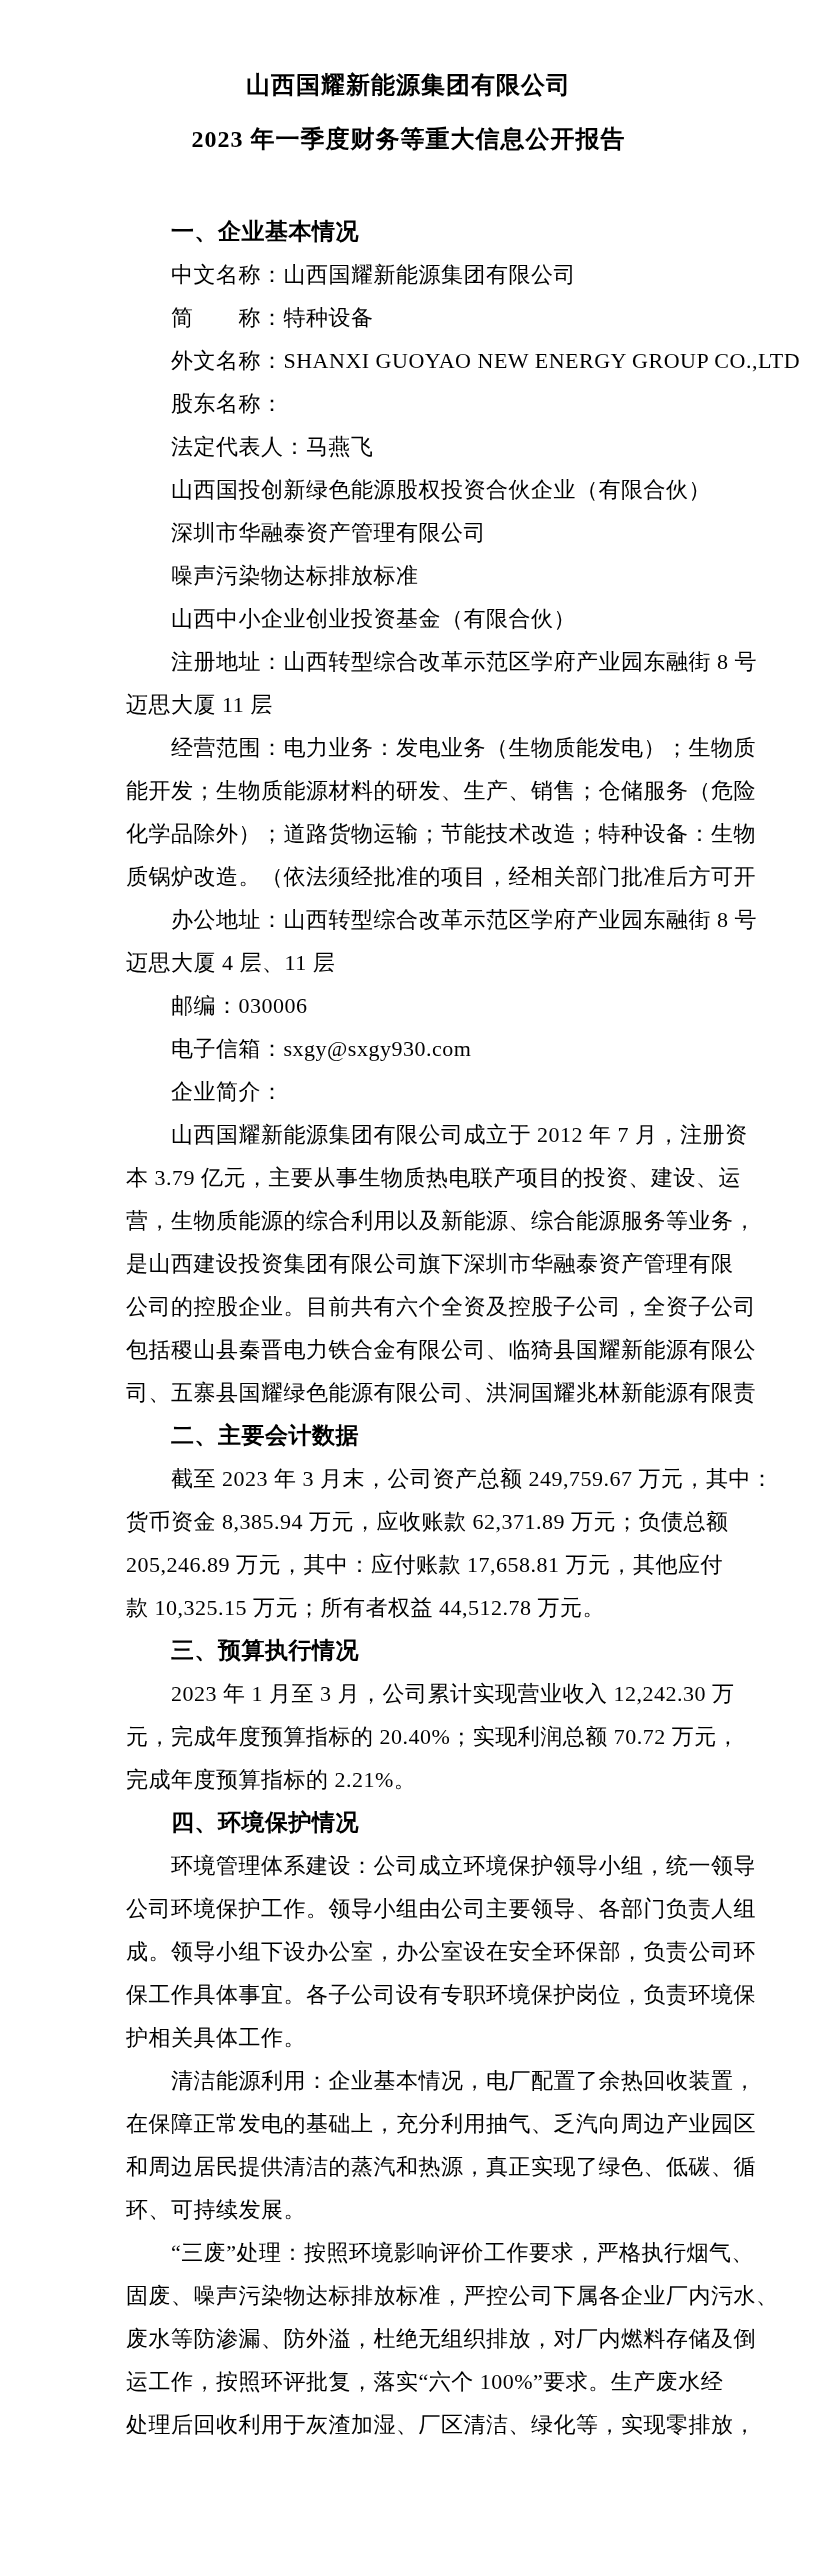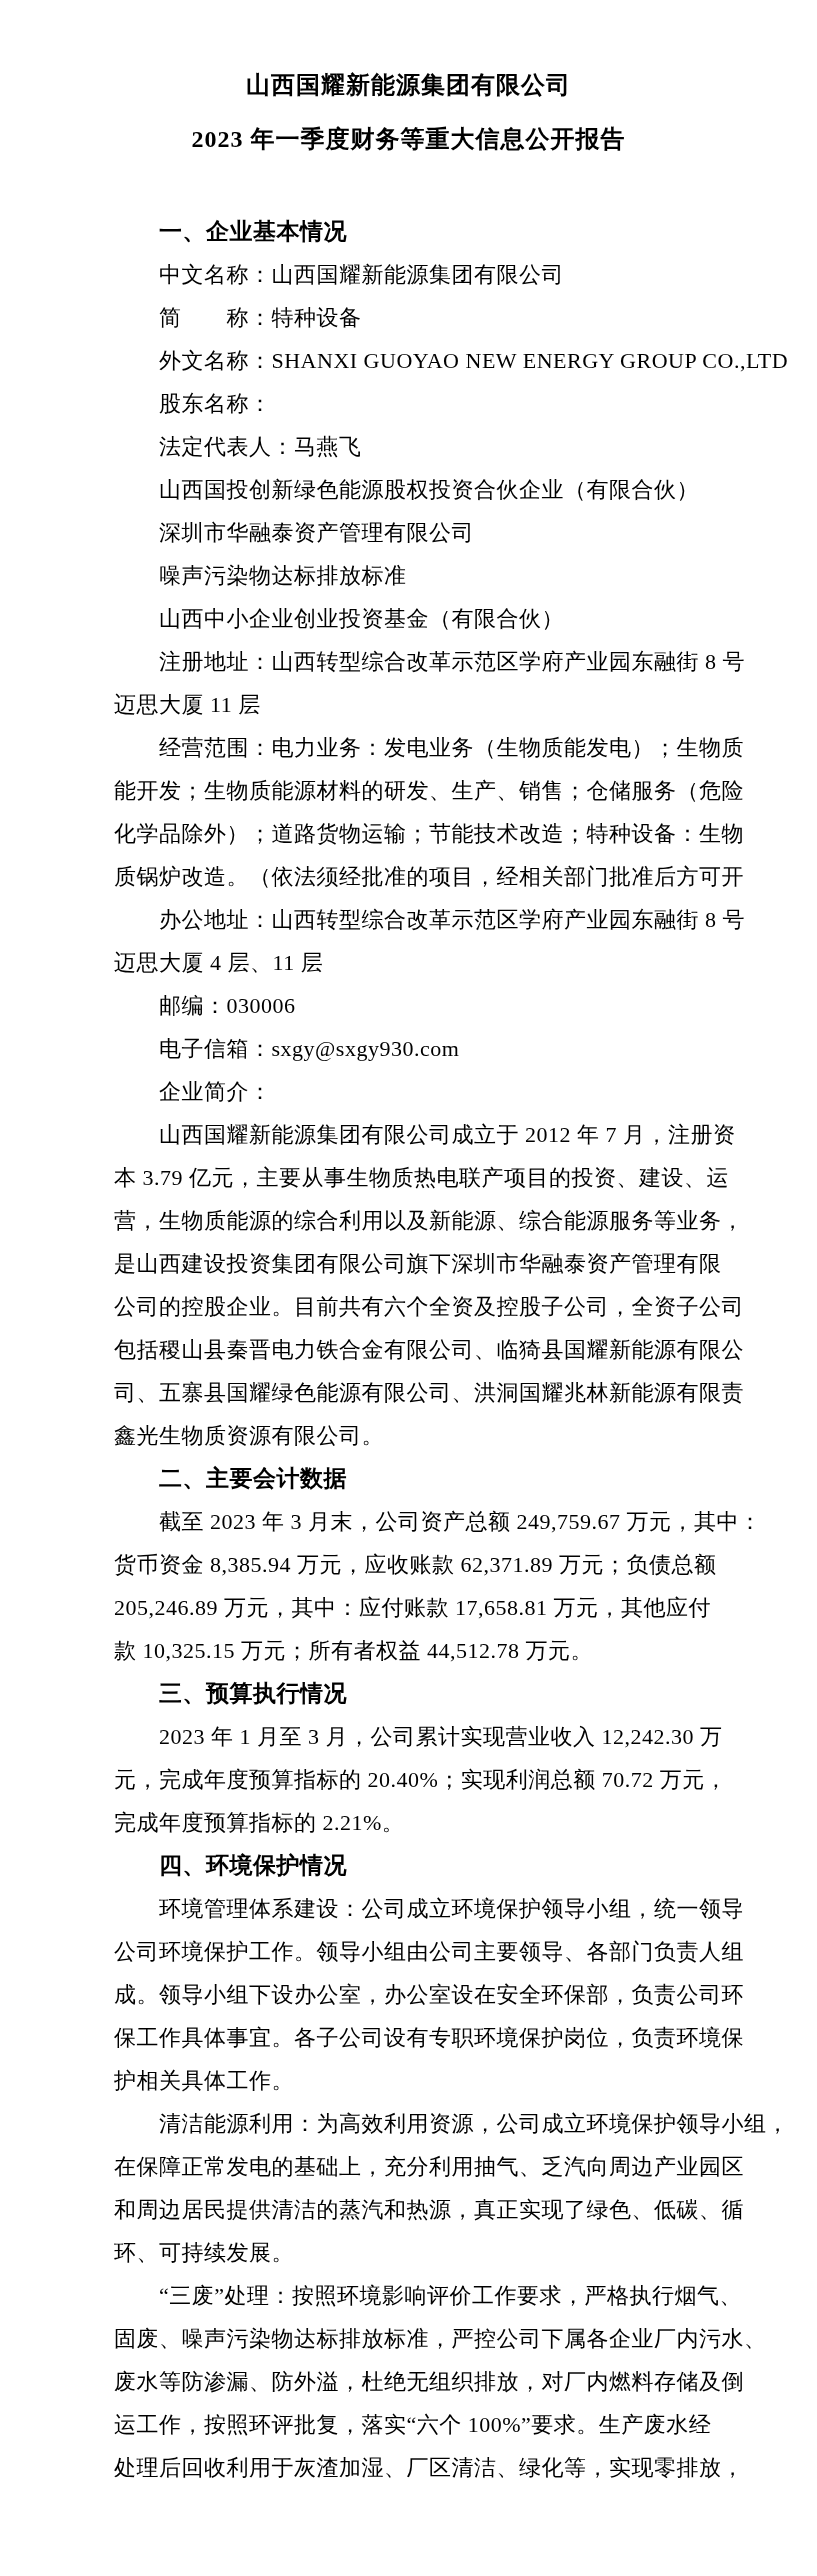--- a/index.html
+++ b/index.html
@@ -26,20 +26,21 @@
     font-weight: bold;
     line-height: 54px;
     letter-spacing: 1px;
     white-space: nowrap;
     font-family: "Liberation Serif", "DejaVu Serif", serif;
   }
   .doc-body {
     margin-top: 44px;
     padding-left: 114px;
     padding-right: 77px;
+    margin-left: 12px;
   }
   .line {
     height: 43px;
     line-height: 43px;
     font-size: 22px;
     letter-spacing: 0.5px;
     white-space: nowrap;
   }
   .line[data-indent="true"] {
     padding-left: 45px;
@@ -83,37 +84,36 @@
       <div class="line" data-indent="true" data-style="body">邮编：030006</div>
       <div class="line" data-indent="true" data-style="body">电子信箱：sxgy@sxgy930.com</div>
       <div class="line" data-indent="true" data-style="body">企业简介：</div>
       <div class="line" data-indent="true" data-style="body">山西国耀新能源集团有限公司成立于 2012 年 7 月，注册资</div>
       <div class="line" data-indent="false" data-style="body">本 3.79 亿元，主要从事生物质热电联产项目的投资、建设、运</div>
       <div class="line" data-indent="false" data-style="body">营，生物质能源的综合利用以及新能源、综合能源服务等业务，</div>
       <div class="line" data-indent="false" data-style="body">是山西建设投资集团有限公司旗下深圳市华融泰资产管理有限</div>
       <div class="line" data-indent="false" data-style="body">公司的控股企业。目前共有六个全资及控股子公司，全资子公司</div>
       <div class="line" data-indent="false" data-style="body">包括稷山县秦晋电力铁合金有限公司、临猗县国耀新能源有限公</div>
       <div class="line" data-indent="false" data-style="body">司、五寨县国耀绿色能源有限公司、洪洞国耀兆林新能源有限责</div>
-      <div class="line" data-indent="false" data-style="body">鑫光生物质资源有限公司。</div>
       <div class="line" data-indent="true" data-style="header">二、主要会计数据</div>
       <div class="line" data-indent="true" data-style="body">截至 2023 年 3 月末，公司资产总额 249,759.67 万元，其中：</div>
       <div class="line" data-indent="false" data-style="body">货币资金 8,385.94 万元，应收账款 62,371.89 万元；负债总额</div>
       <div class="line" data-indent="false" data-style="body">205,246.89 万元，其中：应付账款 17,658.81 万元，其他应付</div>
       <div class="line" data-indent="false" data-style="body">款 10,325.15 万元；所有者权益 44,512.78 万元。</div>
       <div class="line" data-indent="true" data-style="header">三、预算执行情况</div>
       <div class="line" data-indent="true" data-style="body">2023 年 1 月至 3 月，公司累计实现营业收入 12,242.30 万</div>
       <div class="line" data-indent="false" data-style="body">元，完成年度预算指标的 20.40%；实现利润总额 70.72 万元，</div>
       <div class="line" data-indent="false" data-style="body">完成年度预算指标的 2.21%。</div>
       <div class="line" data-indent="true" data-style="header">四、环境保护情况</div>
       <div class="line" data-indent="true" data-style="body">环境管理体系建设：公司成立环境保护领导小组，统一领导</div>
       <div class="line" data-indent="false" data-style="body">公司环境保护工作。领导小组由公司主要领导、各部门负责人组</div>
       <div class="line" data-indent="false" data-style="body">成。领导小组下设办公室，办公室设在安全环保部，负责公司环</div>
       <div class="line" data-indent="false" data-style="body">保工作具体事宜。各子公司设有专职环境保护岗位，负责环境保</div>
       <div class="line" data-indent="false" data-style="body">护相关具体工作。</div>
-      <div class="line" data-indent="true" data-style="body">清洁能源利用：为高效利用资源，公司成立环境保护领导小组，</div>
+      <div class="line" data-indent="true" data-style="body">清洁能源利用：企业基本情况，电厂配置了余热回收装置，</div>
       <div class="line" data-indent="false" data-style="body">在保障正常发电的基础上，充分利用抽气、乏汽向周边产业园区</div>
       <div class="line" data-indent="false" data-style="body">和周边居民提供清洁的蒸汽和热源，真正实现了绿色、低碳、循</div>
       <div class="line" data-indent="false" data-style="body">环、可持续发展。</div>
       <div class="line" data-indent="true" data-style="body">“三废”处理：按照环境影响评价工作要求，严格执行烟气、</div>
       <div class="line" data-indent="false" data-style="body">固废、噪声污染物达标排放标准，严控公司下属各企业厂内污水、</div>
       <div class="line" data-indent="false" data-style="body">废水等防渗漏、防外溢，杜绝无组织排放，对厂内燃料存储及倒</div>
       <div class="line" data-indent="false" data-style="body">运工作，按照环评批复，落实“六个 100%”要求。生产废水经</div>
       <div class="line" data-indent="false" data-style="body">处理后回收利用于灰渣加湿、厂区清洁、绿化等，实现零排放，</div>
     </div>
 

